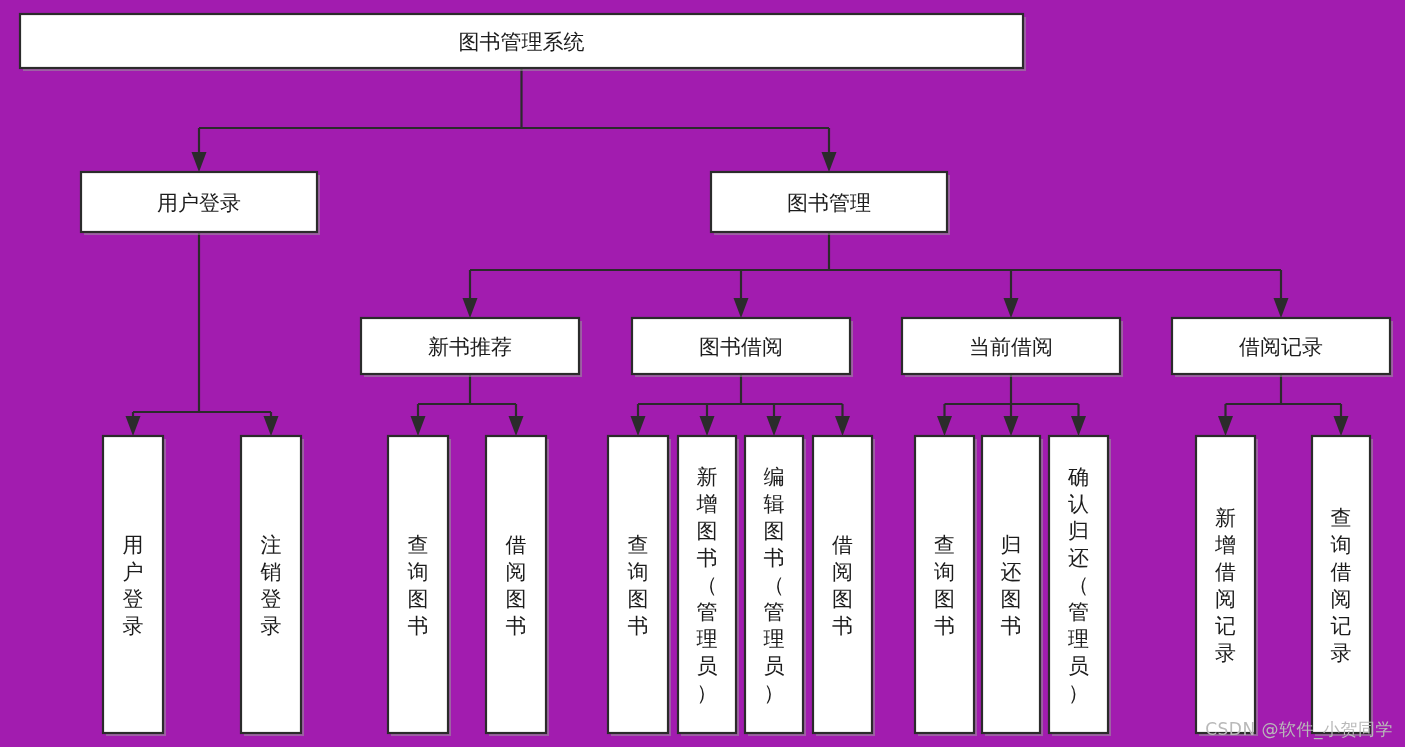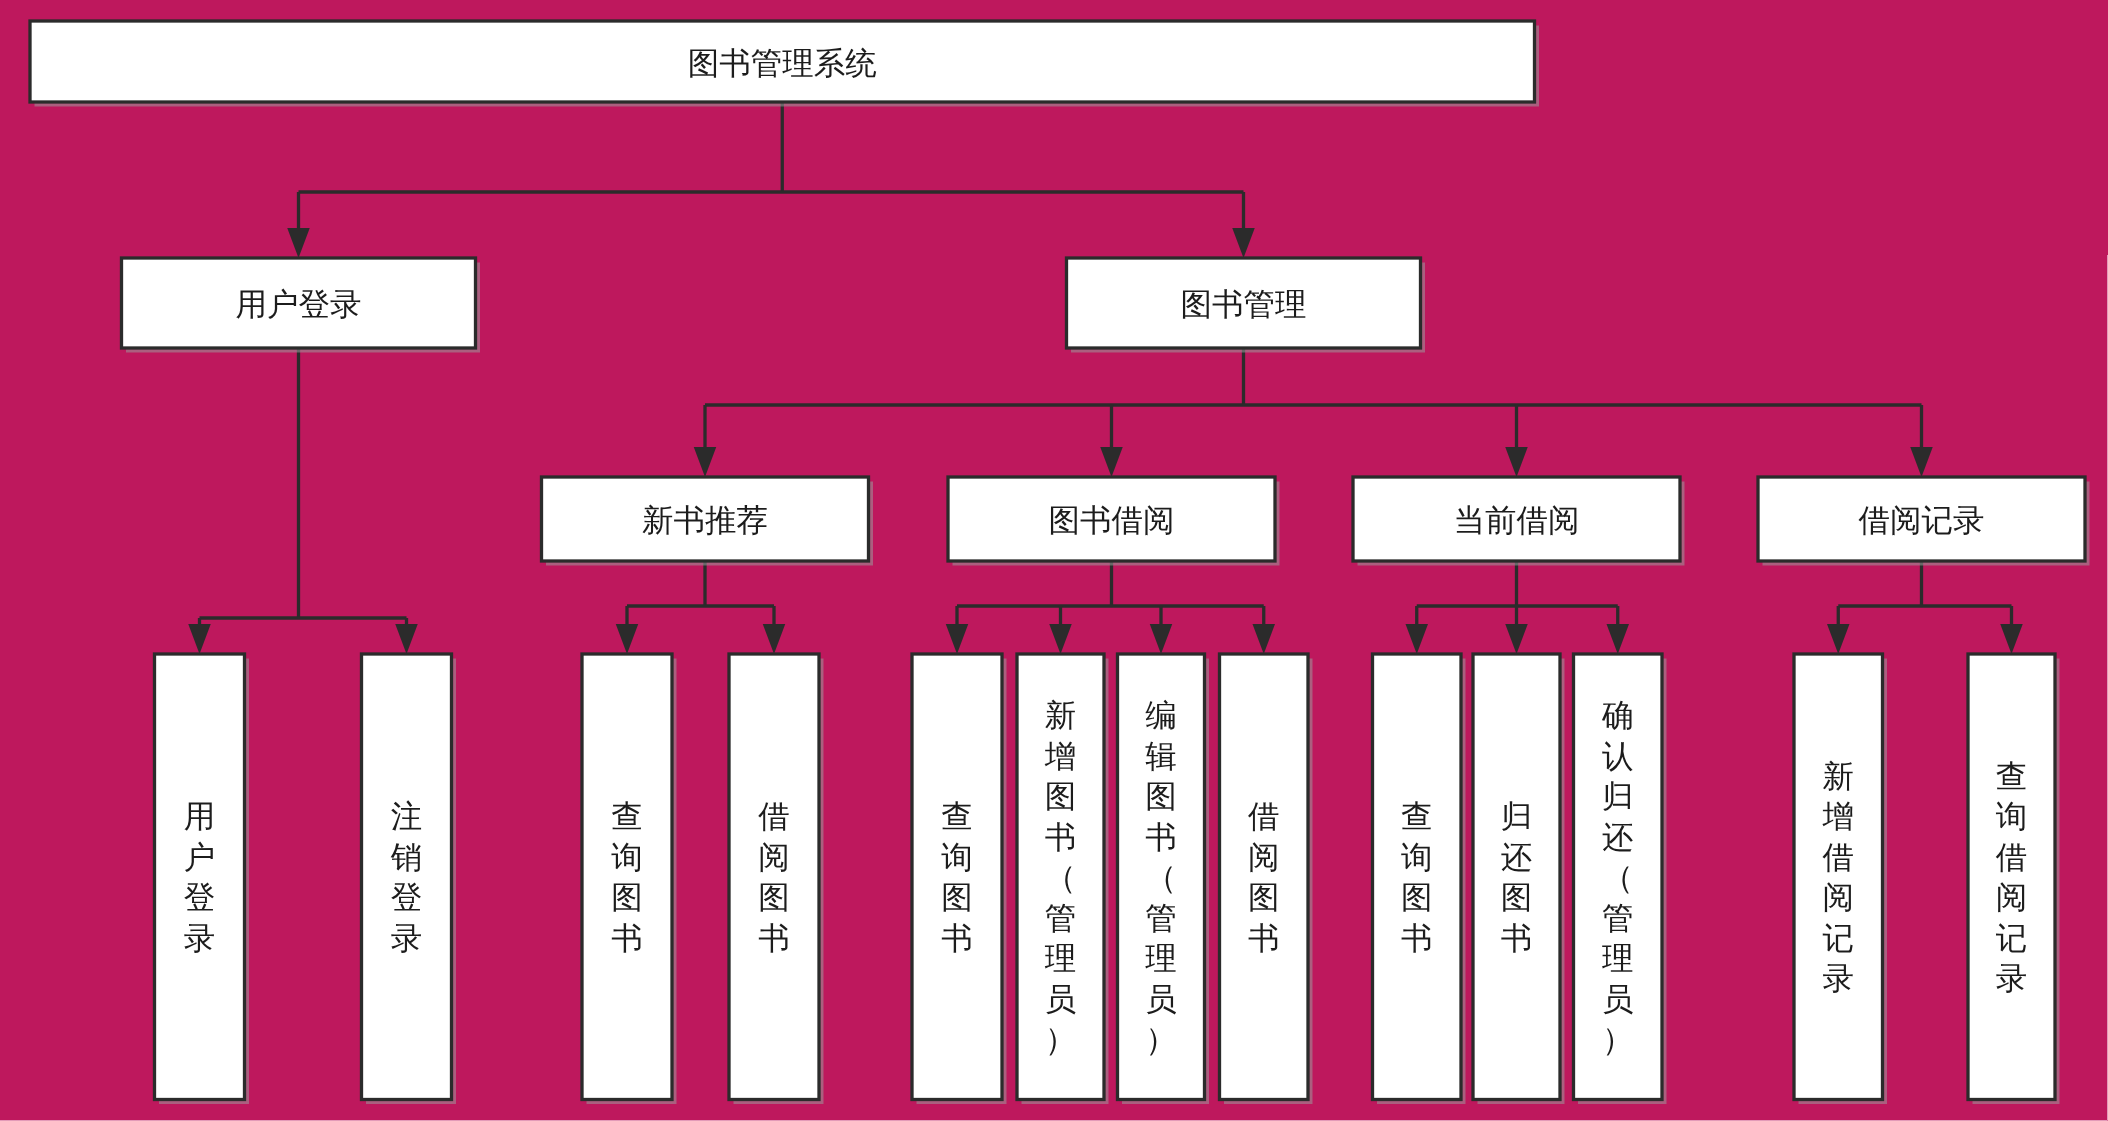--- a/index.html
+++ b/index.html
@@ -11,21 +11,21 @@
   body {
     width: 1405px;
     height: 747px;
     overflow: hidden;
     font-family: "DejaVu Sans", "Liberation Sans", sans-serif;
   }
   #diagram-root {
     position: relative;
     width: 1405px;
     height: 747px;
-    background: #be185d;
+    background: #a21caf;
   }
   svg#tree-svg {
     position: absolute;
     left: 0;
     top: 0;
     width: 1405px;
     height: 747px;
     display: block;
   }
   .node-box {
@@ -227,13 +227,14 @@
           <rect class="node-box" x="1196" y="436" width="59" height="297"></rect>
           <text class="node-label-v" x="1225.5" y="524.56"><tspan x="1225.5" dy="0">新</tspan><tspan x="1225.5" dy="27">增</tspan><tspan x="1225.5" dy="27">借</tspan><tspan x="1225.5" dy="27">阅</tspan><tspan x="1225.5" dy="27">记</tspan><tspan x="1225.5" dy="27">录</tspan></text>
         </g>
         <g>
           <rect class="node-shadow" x="1315" y="439" width="58" height="297"></rect>
           <rect class="node-box" x="1312" y="436" width="58" height="297"></rect>
           <text class="node-label-v" x="1341" y="524.56"><tspan x="1341" dy="0">查</tspan><tspan x="1341" dy="27">询</tspan><tspan x="1341" dy="27">借</tspan><tspan x="1341" dy="27">阅</tspan><tspan x="1341" dy="27">记</tspan><tspan x="1341" dy="27">录</tspan></text>
         </g>
       </g>
   </svg>
+  <div class="watermark-text">CSDN @软件_小贺同学</div>
 </div>
 
 </body></html>

